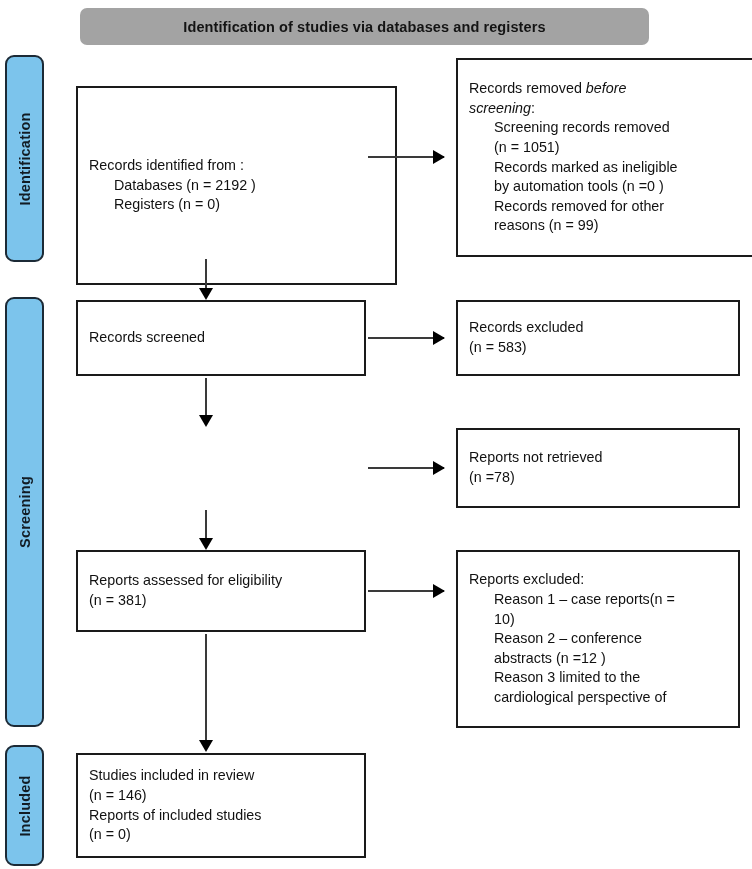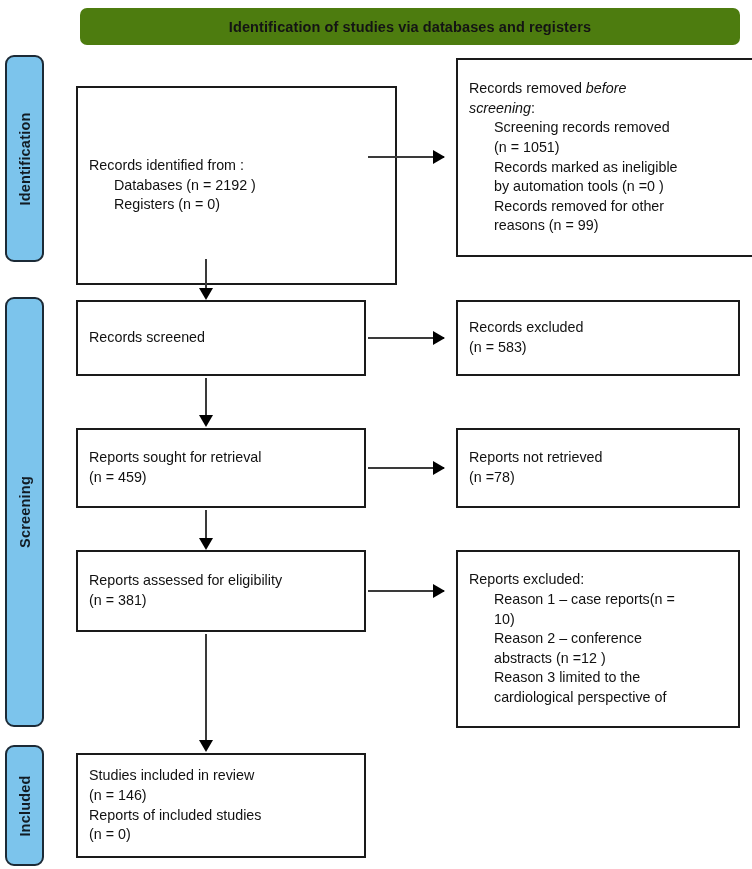--- a/index.html
+++ b/index.html
@@ -2,22 +2,22 @@
 <html><head>
 <meta charset="utf-8">
 <style>
   html,body{margin:0;padding:0;background:#fff;}
   body{width:752px;height:869px;position:relative;overflow:hidden;
        font-family:"Liberation Sans","DejaVu Sans",sans-serif;color:#000;}
 
   .stage{position:absolute;left:0;top:0;width:752px;height:869px;}
 
   
-  .banner{position:absolute;left:80px;top:8px;width:660px;height:37px;
-          background:#4d7c0f;border-radius:7px;
+  .banner{position:absolute;left:80px;top:8px;width:569px;height:37px;
+          background:#a3a3a3;border-radius:7px;
           display:flex;align-items:center;justify-content:center;}
   .banner-text{font-size:14.5px;font-weight:bold;color:#141414;letter-spacing:.1px;
                white-space:nowrap;}
 
   
   .phase{position:absolute;left:5px;width:35px;
          background:#7cc4ec;border:2.2px solid #1c2a36;border-radius:9px;
          display:flex;align-items:center;justify-content:center;}
   .phase-text{transform:rotate(-90deg);white-space:nowrap;
               font-size:14.5px;font-weight:bold;color:#121c24;letter-spacing:.2px;}
@@ -111,26 +111,20 @@
     </div>
   </div>
 
   <div class="box" id="box-excluded-records">
     <div class="box-body">
       <div class="line">Records excluded</div>
       <div class="line">(n = 583)</div>
     </div>
   </div>
 
-  <div class="box" id="box-sought">
-    <div class="box-body">
-      <div class="line">Reports sought for retrieval</div>
-      <div class="line">(n = 459)</div>
-    </div>
-  </div>
 
   <div class="box" id="box-not-retrieved">
     <div class="box-body">
       <div class="line">Reports not retrieved</div>
       <div class="line">(n =78)</div>
     </div>
   </div>
 
   <div class="box" id="box-assessed">
     <div class="box-body">

